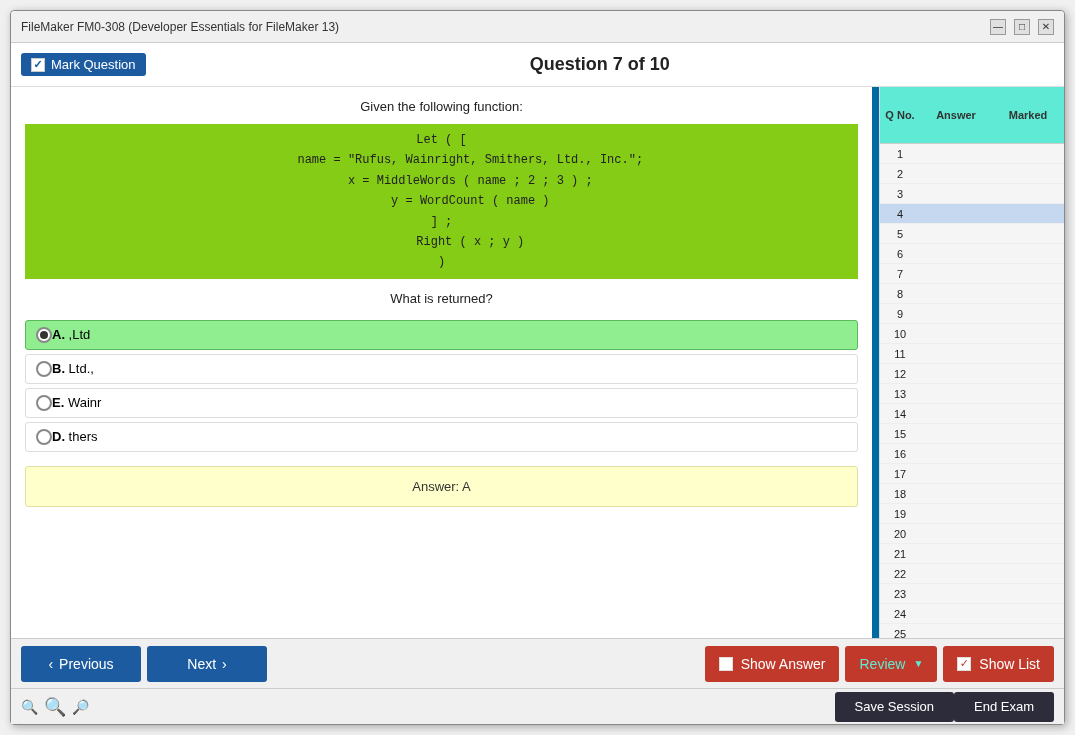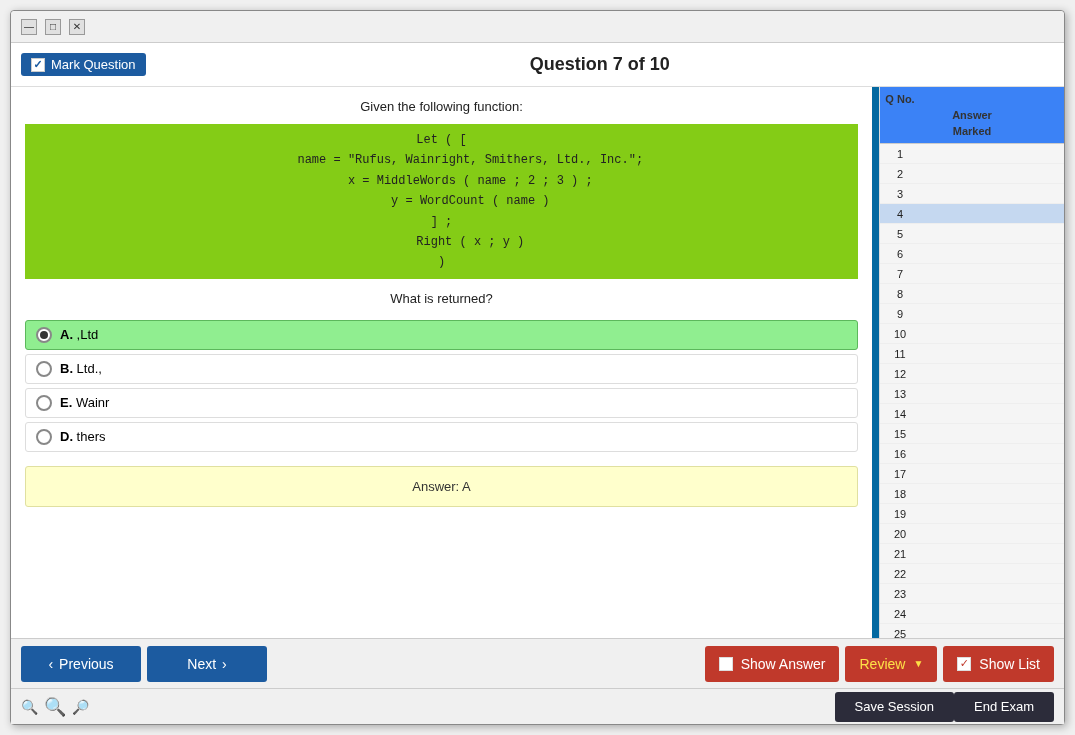--- a/index.html
+++ b/index.html
@@ -130,21 +130,20 @@
     }
     .option-item {
       display: flex;
       align-items: center;
       padding: 6px 10px;
       margin-bottom: 4px;
       border: 1px solid #ddd;
       border-radius: 3px;
       cursor: pointer;
       font-size: 13px;
-      gap: 8px;
     }
     .option-item.selected {
       background: #90ee90;
       border-color: #5cb85c;
     }
     .option-item:not(.selected) {
       background: #fff;
     }
     .option-radio {
       width: 16px;
@@ -174,27 +173,26 @@
     }
     .sidebar {
       width: 185px;
       background: #f5f5f5;
       border-left: 1px solid #ddd;
       overflow-y: auto;
       padding: 0;
     }
     .sidebar-header {
       display: flex;
-      background: #3b82f6;
+      background: #5eead4;
       border-bottom: 1px solid #ccc;
-      padding: 4px 0;
+      padding: 20px 0;
       font-size: 11px;
       font-weight: bold;
       color: #333;
-      flex-direction: column;
     }
     .sidebar-header-cell {
       flex: 1;
       text-align: center;
       padding: 2px 4px;
     }
     .sidebar-header-cell.qno { width: 40px; flex: none; }
     .sidebar-row {
       display: flex;
       align-items: center;
@@ -252,21 +250,21 @@
       height: 36px;
     }
     .show-answer-btn .sq {
       width: 14px;
       height: 14px;
       background: #fff;
       border: 1px solid #ddd;
     }
     .review-btn {
       background: #c0392b;
-      color: #fde047;
+      color: #5eead4;
       border: none;
       padding: 6px 14px;
       border-radius: 3px;
       cursor: pointer;
       font-size: 14px;
       display: flex;
       align-items: center;
       gap: 8px;
       height: 36px;
     }
@@ -330,20 +328,21 @@
       font-size: 13px;
       height: 30px;
     }
   </style>
 </head>
 <body>
 
 <div class="window">
 
   <div class="titlebar">
+    <span class="titlebar-title">FileMaker FM0-308 (Developer Essentials for FileMaker 13)</span>
     <div class="titlebar-controls">
       <div class="titlebar-btn">—</div>
       <div class="titlebar-btn">□</div>
       <div class="titlebar-btn">✕</div>
     </div>
   </div>
 
   <div class="toolbar">
     <button class="mark-question-btn">
       <div class="checkbox-icon">✓</div>

